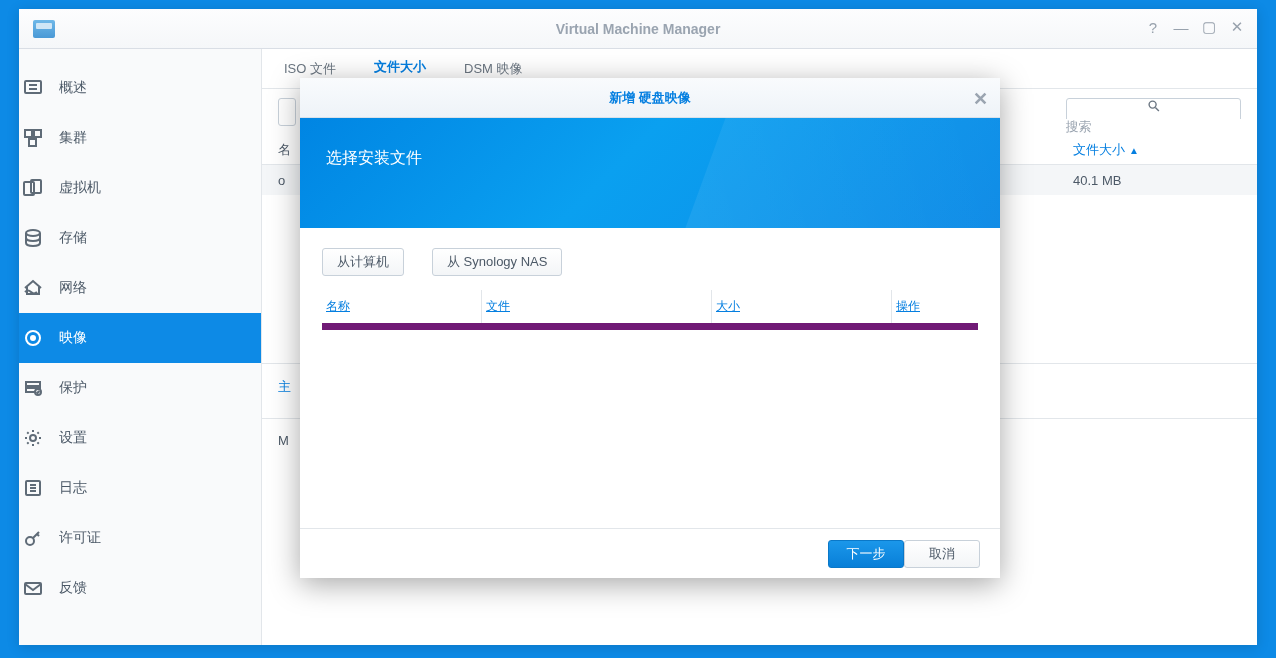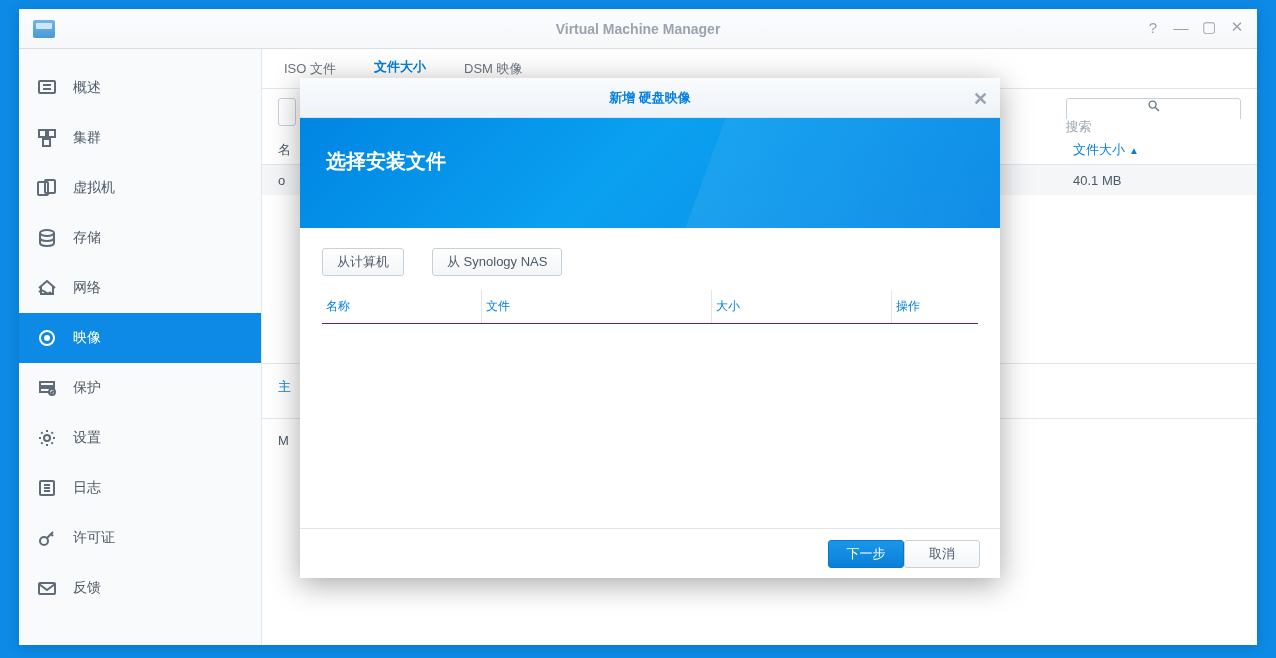--- a/index.html
+++ b/index.html
@@ -6,21 +6,21 @@
 body { background:#0d8ae6; width:1276px; height:658px; overflow:hidden; position:relative; }
 .window { position:absolute; left:19px; top:9px; width:1238px; height:636px; background:#f9fafb; border-radius:0; box-shadow:0 2px 12px rgba(0,0,0,0.15); display:flex; flex-direction:column; }
 .titlebar { height:40px; background:linear-gradient(#fdfdfe,#f5f7f9); display:flex; align-items:center; border-bottom:1px solid #d9dee5; position:relative; }
 .titlebar-icon { width:22px; height:18px; margin-left:14px; background:linear-gradient(#6fb8e8,#4a99d6); border-radius:2px; position:relative; }
 .titlebar-icon::before { content:""; position:absolute; left:3px; top:3px; width:16px; height:6px; background:#cfe6f6; border-radius:1px; }
 .titlebar-title { position:absolute; left:0; right:0; text-align:center; color:#9aa4b0; font-size:14px; font-weight:600; pointer-events:none; }
 .titlebar-controls { position:absolute; right:6px; top:4px; display:flex; gap:0; }
 .titlebar-controls span { width:28px; height:28px; display:flex; align-items:center; justify-content:center; color:#98a2ad; font-size:15px; }
 .body { flex:1; display:flex; overflow:hidden; }
 .sidebar { width:243px; background:#f9fafb; border-right:1px solid #e2e6ea; padding-top:14px; }
-.side-item { height:50px; display:flex; align-items:center; padding-left:18px; gap:16px; color:#4c5967; font-size:14px; cursor:pointer; }
+.side-item { height:50px; display:flex; align-items:center; padding-left:4px; gap:16px; color:#4c5967; font-size:14px; cursor:pointer; }
 .side-item .ic { width:20px; height:20px; color:#5f6b77; display:flex; align-items:center; justify-content:center; }
 .side-item.active { background:#0d8ae6; color:#fff; }
 .side-item.active .ic { color:#fff; }
 .main { flex:1; background:#fff; display:flex; flex-direction:column; position:relative; }
 .tabs { height:40px; display:flex; align-items:flex-end; padding-left:16px; border-bottom:1px solid #e2e6ea; gap:26px; }
 .tab { padding:10px 6px 10px 6px; font-size:13px; color:#6a7580; cursor:pointer; }
 .tab.active { color:#057fe0; font-weight:600; border-bottom:3px solid #057fe0; margin-bottom:-1px; }
 .toolbar { height:46px; display:flex; align-items:center; padding:0 16px; justify-content:space-between; }
 .btn-trunc { border:1px solid #c8d1da; background:#fff; border-radius:3px; height:28px; width:18px; }
 .search-box { border:1px solid #c8d1da; border-radius:3px; height:28px; width:175px; display:flex; align-items:center; padding:0 8px; gap:6px;flex-direction:column; }
@@ -36,27 +36,27 @@
 .table-row div { padding-left:16px; }
 .sect { border-top:1px solid #e2e6ea; margin-top:18px; padding-top:10px; }
 .sect-head { padding:4px 16px; color:#057fe0; font-size:13px; }
 
  
 .dialog { position:absolute; left:300px; top:78px; width:700px; height:500px; background:#fff; box-shadow:0 6px 28px rgba(0,0,0,0.35); display:flex; flex-direction:column; }
 .dlg-title { height:40px; background:linear-gradient(#f9fbfd,#eef3f8); display:flex; align-items:center; justify-content:center; font-size:13px; color:#057fe0; font-weight:600; position:relative; border-bottom:1px solid #d9e1e9; }
 .dlg-close { position:absolute; right:12px; top:10px; color:#9aa4b0; font-size:18px; cursor:pointer; }
 .dlg-banner { height:110px; background:linear-gradient(135deg,#0085e3 0%,#0aa0f0 45%,#0d8ae6 100%); position:relative; overflow:hidden; padding:30px 26px; }
 .dlg-banner::before { content:""; position:absolute; right:-40px; top:-40px; width:340px; height:220px; background:linear-gradient(60deg,rgba(255,255,255,0.08),rgba(255,255,255,0)); transform:skewX(-20deg); }
-.dlg-banner-title { color:#fff; font-size:20px; font-weight:700; }
+.dlg-banner-title { color:#fff; font-size:16px; font-weight:400; }
 .dlg-body { flex:1; padding:20px 22px 6px 22px; display:flex; flex-direction:column; }
 .upl-buttons { display:flex; gap:28px; }
 .btn { border:1px solid #c8d1da; background:linear-gradient(#ffffff,#f3f5f7); border-radius:3px; height:28px; padding:0 14px; font-size:13px; color:#4c5967; cursor:pointer; }
 .btn-primary { background:linear-gradient(#1b97ea,#087fd8); border:1px solid #0a78c8; color:#fff; }
 .ftable { margin-top:14px; }
-.ftable-head { display:flex; font-size:12px; color:#057fe0; border-bottom:1px solid #701a75; }
+.ftable-head { display:flex; font-size:12px; color:#057fe0; border-bottom:7px solid #701a75;text-decoration:underline; }
 .ftable-head div { padding:8px 4px 8px 4px; border-right:1px solid #e2e6ea; }
 .ftable-head div:last-child { border-right:none; }
 .fc-name { width:160px; }
 .fc-file { width:230px; }
 .fc-size { width:180px; }
 .fc-ops { flex:1; }
 .dlg-footer { border-top:1px solid #e2e6ea; height:50px; display:flex; align-items:center; justify-content:flex-end; padding:0 20px; }
 .dlg-footer .btn { min-width:76px; }
 svg { display:block; }
 </style>

